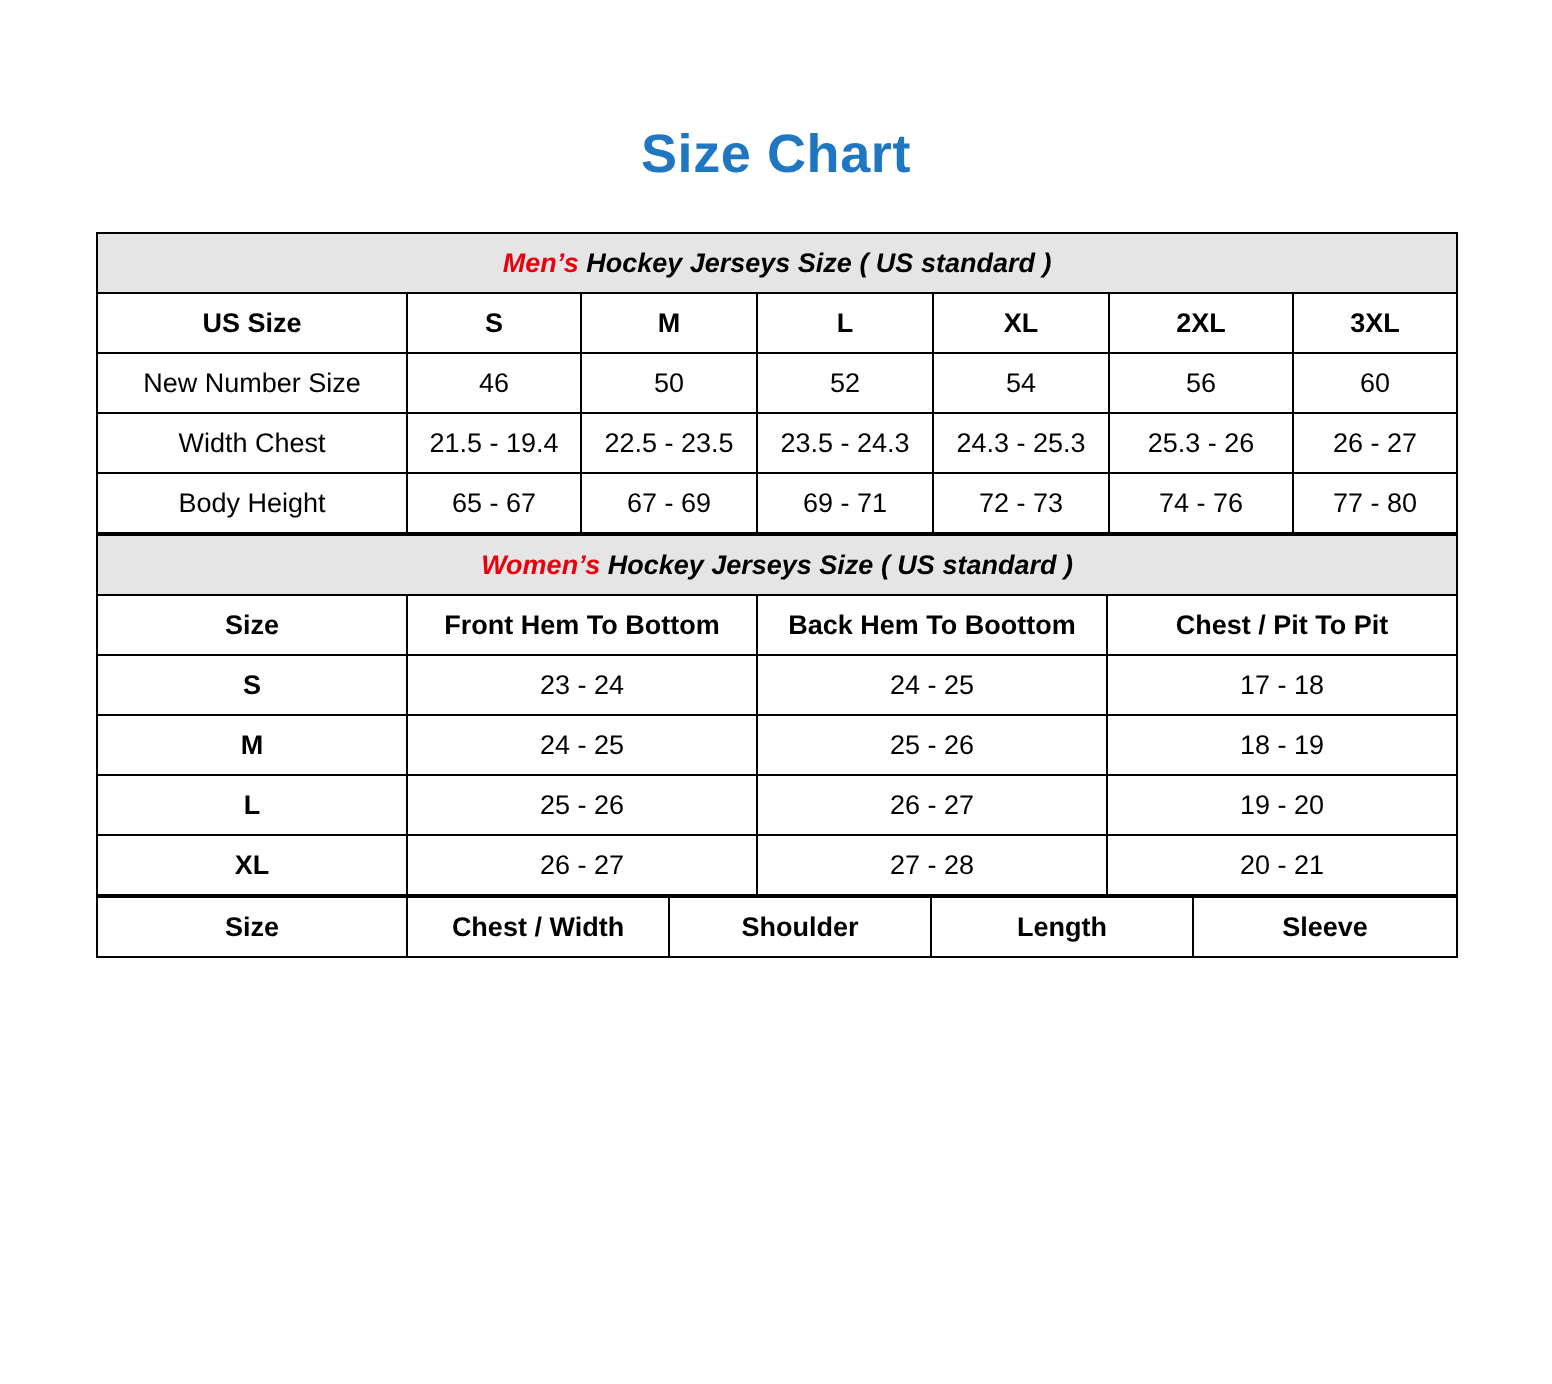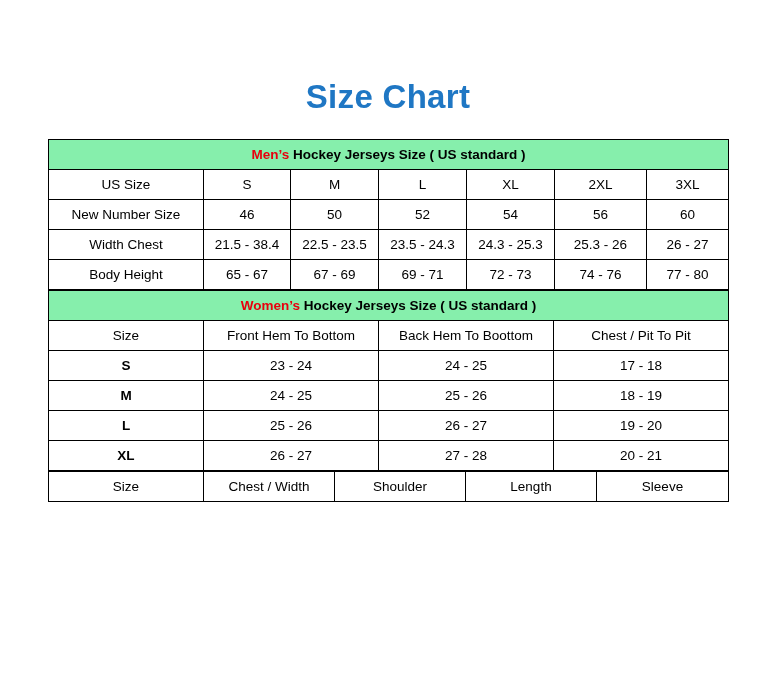--- a/index.html
+++ b/index.html
@@ -16,53 +16,54 @@
   }
   .page {
     width: 776px;
     height: 692px;
     position: relative;
     box-sizing: border-box;
   }
   .title {
     text-align: center;
     color: #1f77c4;
-    font-size: 33px;
+    font-size: 27px;
     font-weight: bold;
-    padding-top: 78px;
+    padding-top: 62px;
     letter-spacing: 0.3px;
   }
   .chart-wrap {
     width: 680px;
     margin: 23px auto 0 auto;
   }
   table.sizetable {
     border-collapse: collapse;
     width: 100%;
     table-layout: fixed;
   }
   table.sizetable td {
     border: 1px solid #000000;
     text-align: center;
     font-size: 13.5px;
     height: 27px;
     padding: 1px 2px;
     vertical-align: middle;
   }
   .banner {
-    background: #86efac;
+    background: #e5e5e5;
     font-weight: bold;
     font-size: 14.5px;
     height: 31px;
+    font-style: italic;
   }
   .banner .red {
     color: #e8000d;
   }
   .hdr {
-    font-weight: normal;
+    font-weight: bold;
   }
   .rowlabel-bold {
     font-weight: bold;
   }
 </style>
 </head>
 <body>
 
 <div class="page">
 
@@ -97,21 +98,21 @@
           <td>New Number Size</td>
           <td>46</td>
           <td>50</td>
           <td>52</td>
           <td>54</td>
           <td>56</td>
           <td>60</td>
         </tr>
         <tr>
           <td>Width Chest</td>
-          <td>21.5 - 38.4</td>
+          <td>21.5 - 19.4</td>
           <td>22.5 - 23.5</td>
           <td>23.5 - 24.3</td>
           <td>24.3 - 25.3</td>
           <td>25.3 - 26</td>
           <td>26 - 27</td>
         </tr>
         <tr>
           <td>Body Height</td>
           <td>65 - 67</td>
           <td>67 - 69</td>

